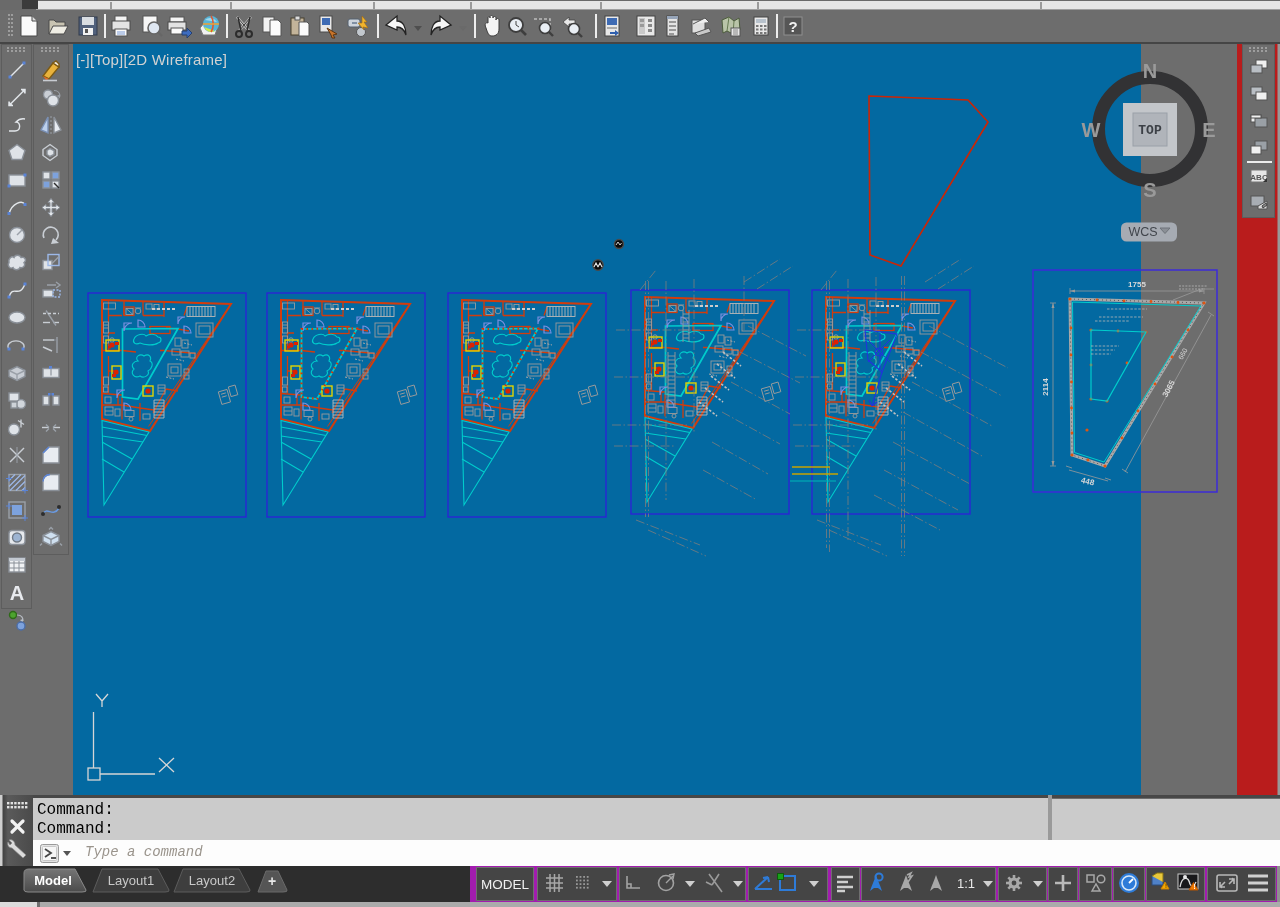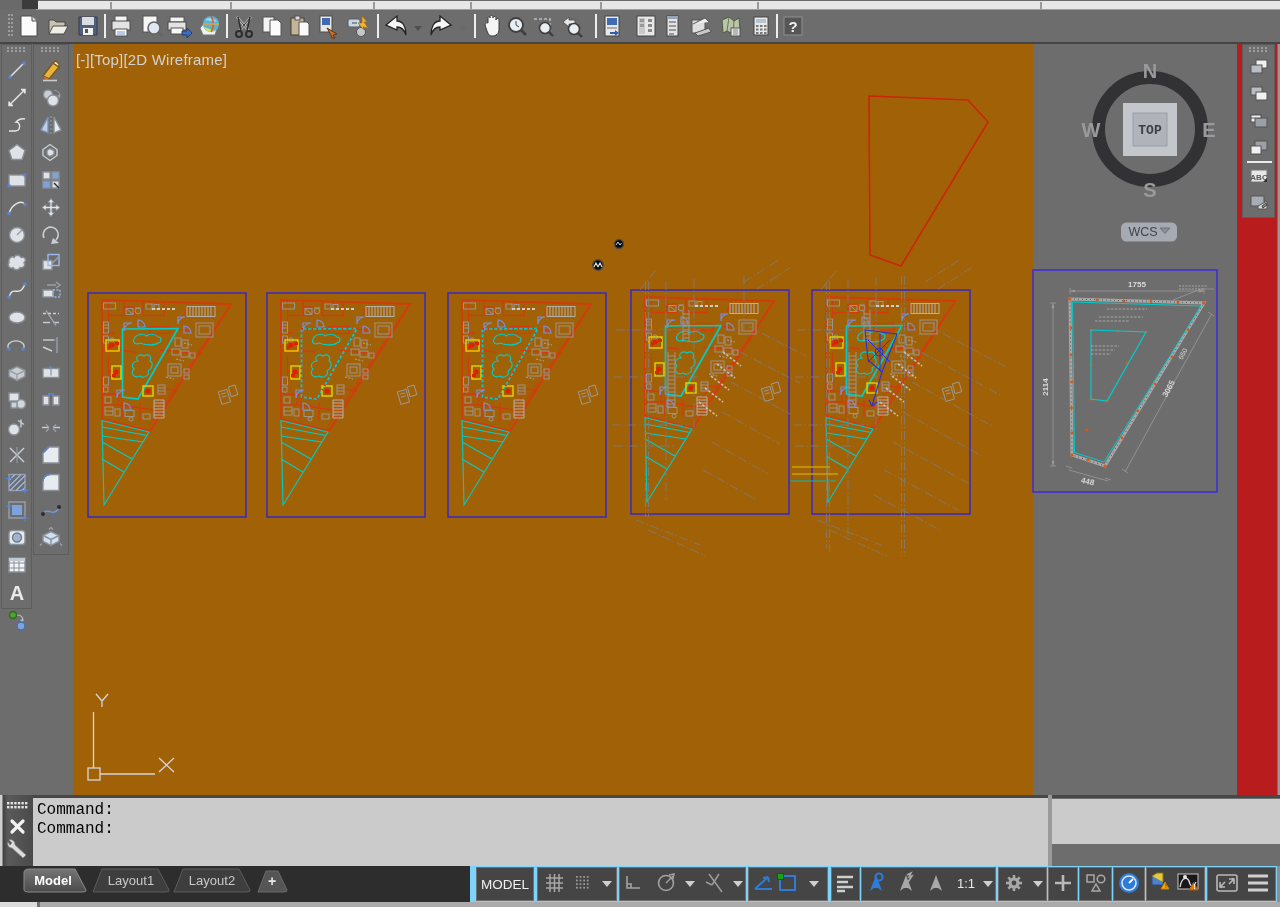--- a/index.html
+++ b/index.html
@@ -8,29 +8,29 @@
 
 #sliver{left:0;top:0;width:1280px;height:10px;background:#6a6a6a;}
 #sliver .white{position:absolute;left:36px;top:1px;width:1244px;height:8px;background:#e6e6e6;border-bottom:1px solid #9f9f9f;}
 #sliver .dbox{position:absolute;left:22px;top:0;width:16px;height:9px;background:#3b3b3b;}
 #sliver .tick{position:absolute;top:2px;width:2px;height:7px;background:#9a9a9a;}
 
 #toolbar{left:0;top:10px;width:1280px;height:32px;background:#6d6d6d;border-bottom:2px solid #454545;}
 
 #leftdock{left:0;top:44px;width:73px;height:751px;background:#6d6d6d;}
 #rightdock{left:1237px;top:44px;width:51px;height:751px;background:#b91c1c;}
-#canvas{left:73px;top:42px;width:960px;height:753px;background:#a16207;}
+#canvas{left:73px;top:42px;width:1068px;height:753px;background:#0369a1;}
 
 #cmd{left:0;top:795px;width:1052px;height:71px;background:#cbcbcb;border-top:0;}
 #cmdstrip{position:absolute;left:0;top:0;width:33px;height:71px;background:linear-gradient(90deg,#cfcfcf 0,#cfcfcf 2px,#424242 3px,#5a5a5a 8px,#4a4a4a 33px);}
 #cmdhist{position:absolute;left:33px;top:4px;width:1247px;height:43px;background:#cbcbcb;color:#000;font-family:"Liberation Mono",monospace;font-size:16px;line-height:19px;padding-top:2px;padding-left:4px;}
 #cmdinput{position:absolute;left:33px;top:45px;width:1247px;height:26px;background:#fdfdfd;}
 #typecmd{position:absolute;left:52px;top:4px;color:#9a948c;font-style:italic;font-size:14px;font-family:"Liberation Mono",monospace;}
 
-#band{left:0;top:866px;width:1280px;height:36px;background:#7dd3fc;}
+#band{left:0;top:866px;width:1280px;height:36px;background:#a21caf;}
 #tabzone{position:absolute;left:0;top:0;width:470px;height:36px;background:#2d2d2d;}
 #bottomstrip{left:0;top:902px;width:1280px;height:5px;background:#ababab;}
 #bottomstrip .wseg{position:absolute;left:0;top:0;width:37px;height:5px;background:#dcdcdc;}
 #bottomstrip .dtick{position:absolute;left:37px;top:0;width:3px;height:5px;background:#6f6f6f;}
 </style>
 </head>
 <body>
 <div id="app">
   <div id="canvas" class="abs">
 <svg width="1164" height="753" viewBox="73 42 1164 753" style="position:absolute;left:0;top:0">
@@ -796,20 +796,30 @@
 <g transform="translate(17,54)">
             <path d="M-9,-7 C-10,-4 -8,-1 -5,-1 L6,9 L9,6 L-2,-4 C-2,-7 -4,-10 -8,-9 L-5,-6 L-7,-4 Z" fill="#dcdcdc" stroke="#8a8a8a" stroke-width=".7"></path>
           </g>
 </svg>
     </div>
     <div id="cmdhist">
         <div>Command:</div>
         <div>Command:</div>
       </div>
     <div style="position:absolute;right:0;top:0;width:4px;height:71px;background:#9a9a9a"></div>
+    <div id="cmdinput">
+<svg width="60" height="26" viewBox="0 0 60 26" style="position:absolute;left:0;top:0">
+<rect x="7.5" y="4.5" width="18" height="18" rx="2" fill="#e4e4e4" stroke="#9a9a9a"></rect>
+<rect x="9.5" y="6.5" width="14" height="14" rx="1" fill="#f6f6f6" stroke="#c8c8c8"></rect>
+<path d="M12,9 L18,13 L12,17" fill="none" stroke="#444" stroke-width="1.8"></path>
+<line x1="18" y1="18" x2="23" y2="18" stroke="#444" stroke-width="1.8"></line>
+<path d="M30,11 h8 l-4,5 Z" fill="#555"></path>
+</svg>
+      <div id="typecmd">Type a command</div>
+    </div>
   </div>
   <div id="band" class="abs">
     <div id="tabzone"></div>
     <div style="position:absolute;right:0;top:0;width:3px;height:36px;background:#8f8f8f;z-index:5"></div>
 <svg width="1280" height="36" viewBox="0 0 1280 36" style="position:absolute;left:0;top:0">
 <defs>
 <linearGradient id="tabg" x1="0" y1="0" x2="0" y2="1">
             <stop offset="0" stop-color="#757575"></stop>
             <stop offset="1" stop-color="#4b4b4b"></stop>
           </linearGradient>

